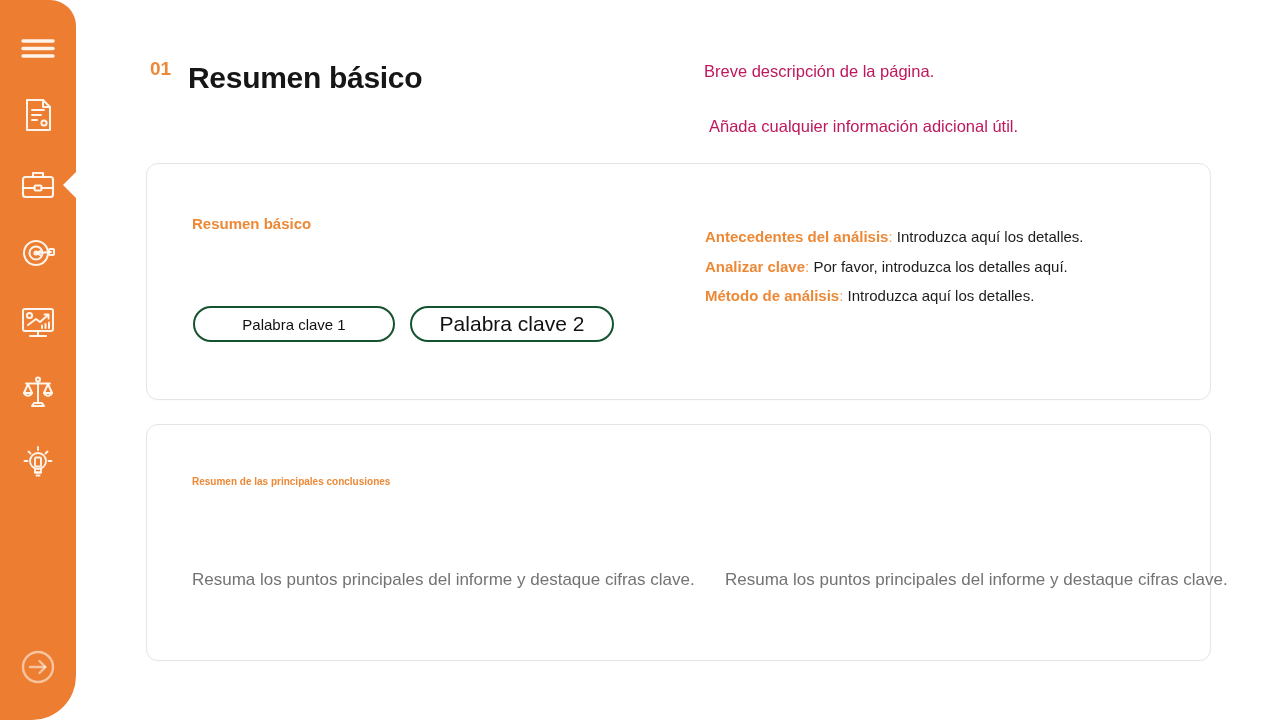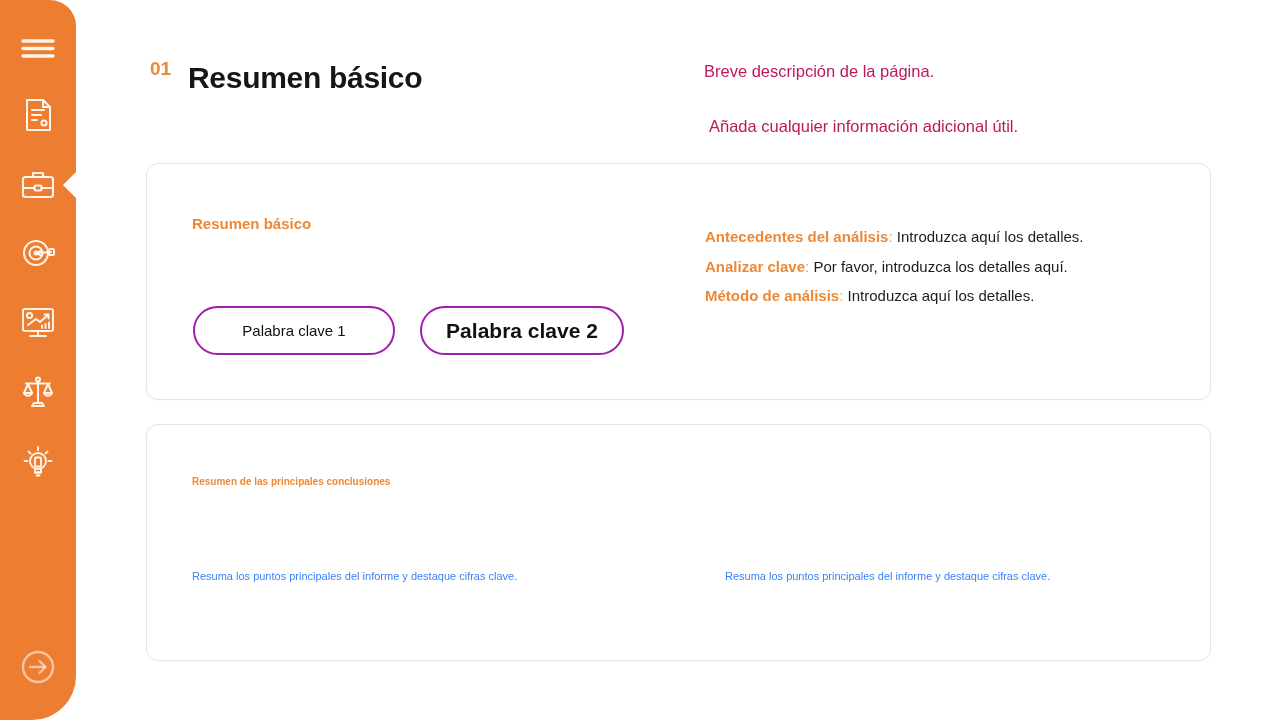--- a/index.html
+++ b/index.html
@@ -90,48 +90,48 @@
     left: 45px;
     color: #ED8936;
     font-weight: bold;
   }
   .card-overview .card-label { top: 51px; font-size: 15px; }
   .card-conclusions .card-label { top: 51px; font-size: 10px; }
 
   .keyword-pill {
     position: absolute;
     top: 142px;
-    height: 49px;
-    border: 2px solid #a21caf;
+    height: 36px;
+    border: 2px solid #14532d;
     border-radius: 25px;
     background: #ffffff;
     display: flex;
     align-items: center;
     justify-content: center;
     color: #111111;
     cursor: pointer;
   }
   .pill-1 { left: 46px;  width: 202px; font-size: 15px; font-weight: 500; }
-  .pill-2 { left: 273px; width: 204px; font-size: 21px; font-weight: 700; }
+  .pill-2 { left: 263px; width: 204px; font-size: 21px; font-weight: 400; }
 
   .details-list {
     position: absolute;
     left: 558px; top: 58px;
     font-size: 15px;
     line-height: 29.5px;
     color: #1d1d1d;
   }
   .details-list .d-label { color: #ED8936; font-weight: bold; }
   .details-list .d-colon { color: #f0a05f; }
 
   .conclusion-col {
     position: absolute;
     top: 145px;
-    font-size: 11px;
-    color: #3b82f6;
+    font-size: 17px;
+    color: #737373;
     white-space: nowrap;
   }
   .col-left  { left: 45px; }
   .col-right { left: 578px; }
 </style>
 </head>
 <body>
 
 <div class="sidebar">
 

